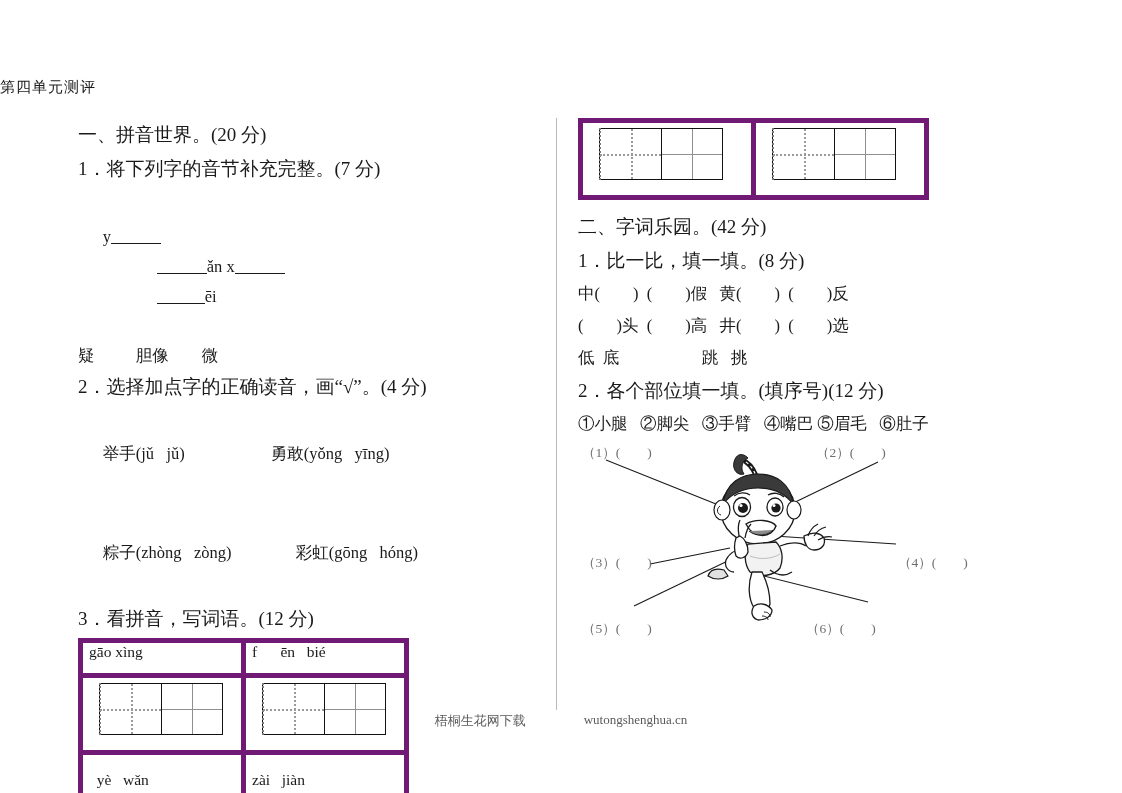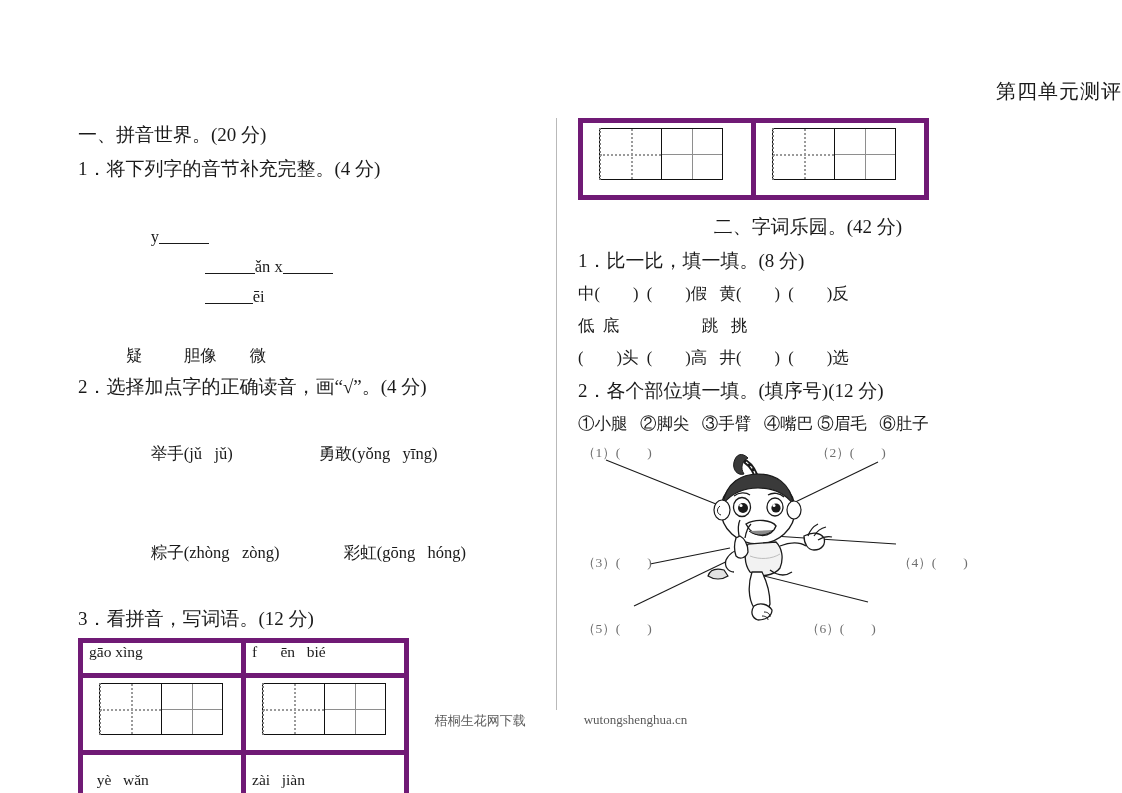--- a/index.html
+++ b/index.html
@@ -9,41 +9,40 @@
     font-family:"Liberation Serif","DejaVu Serif",serif;
     color:#1a1a1a;
     position:relative;
     overflow:hidden;
   }
   .page{position:absolute;inset:0;}
 
   
   .doc-title{
     position:absolute;left:0;top:78px;width:1122px;
-    text-align:right;
-    font-size:20px;letter-spacing:1px;
+    text-align:left;
+    font-size:15px;letter-spacing:1px;
   }
 
   
   .col{position:absolute;top:118px;}
   .col-left{left:78px;width:455px;}
   .col-right{left:578px;width:460px;}
 
   .divider{
     position:absolute;left:556px;top:118px;
     width:1px;height:592px;
     background:#b9b9b9;
   }
 
   
   .line{
     font-size:16.5px;
     line-height:33px;
     white-space:pre;
-    margin-left:48px;
   }
   .hdr{font-size:19px;line-height:34px;white-space:pre;}
 
   
   .blank{
     display:inline-block;
     border-bottom:1px solid #1a1a1a;
     height:15px;
     vertical-align:-2px;
   }
@@ -133,21 +132,21 @@
 <div class="page">
 
   <div class="doc-title">第四单元测评</div>
 
   <div class="divider"></div>
 
   <div class="col col-left">
 
     <div class="hdr">一、拼音世界。(20 分)</div>
 
-    <div class="hdr">1．将下列字的音节补充完整。(4 分)</div>
+    <div class="hdr">1．将下列字的音节补充完整。(7 分)</div>
 
     <div class="line" style="line-height:30px;margin-top:6px;">
       <span>y</span><span class="blank b50"></span>
       <span style="display:inline-block;width:54px;"></span><span class="blank b50"></span><span>ǎn x</span><span class="blank b50"></span>
       <span style="display:inline-block;width:54px;"></span><span class="blank b48"></span><span>ēi</span>
     </div>
 
     <div class="line" style="line-height:28px;">疑          胆像        微</div>
 
     <div class="hdr">2．选择加点字的正确读音，画“√”。(4 分)</div>
@@ -230,27 +229,27 @@
             <div class="cell solid">
                   <span class="vg"></span>
                   <span class="hg"></span>
                 </div>
           </div>
         </td>
       </tr>
     </tbody>
       </table>
 
-    <div class="hdr" style="margin-top:10px;text-align:center;">二、字词乐园。(42 分)</div>
+    <div class="hdr" style="margin-top:10px;">二、字词乐园。(42 分)</div>
 
     <div class="hdr">1．比一比，填一填。(8 分)</div>
 
     <div class="wordrow">中(        )  (        )假   黄(        )  (        )反</div>
+    <div class="wordrow">(        )头  (        )高   井(        )  (        )选</div>
     <div class="wordrow">低  底                    跳   挑</div>
-    <div class="wordrow">(        )头  (        )高   井(        )  (        )选</div>
 
     <div class="hdr">2．各个部位填一填。(填序号)(12 分)</div>
 
     <div class="wordrow">①小腿   ②脚尖   ③手臂   ④嘴巴 ⑤眉毛   ⑥肚子</div>
 
     <div class="diagram">
 
       <svg width="460" height="210" viewBox="0 0 460 210">
 
         <g stroke="#1a1a1a" stroke-width="1.1" fill="none">

